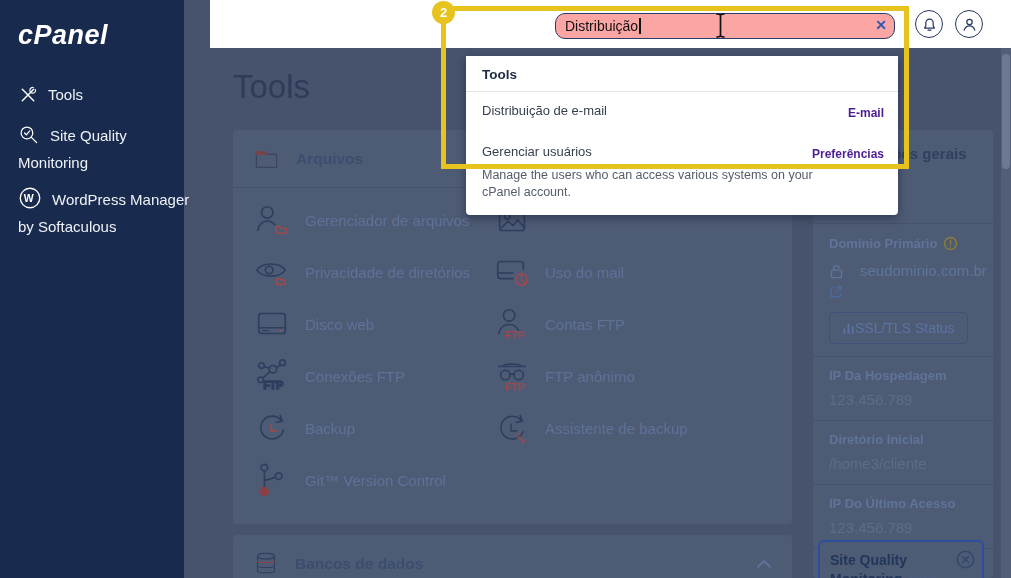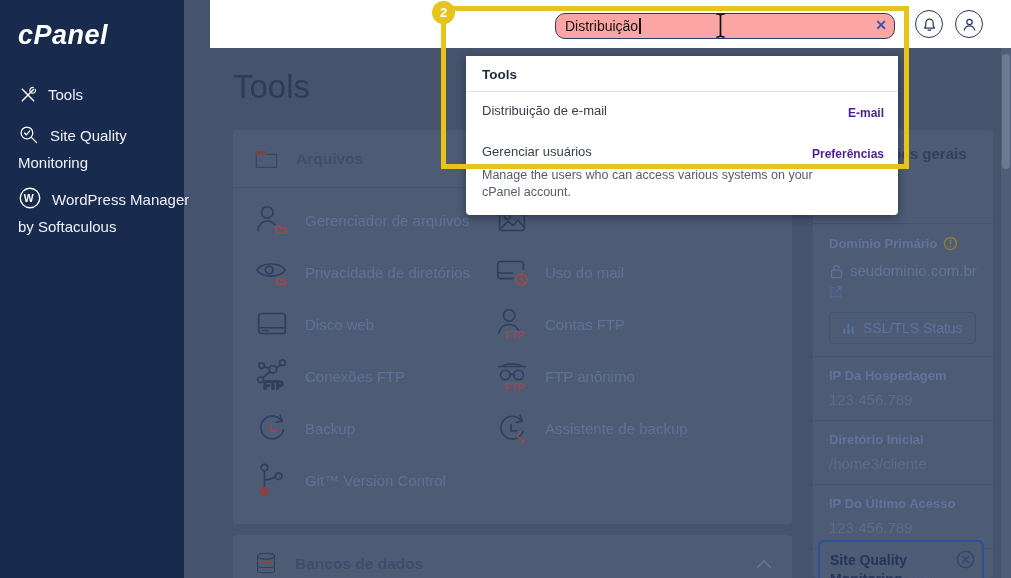--- a/index.html
+++ b/index.html
@@ -37,23 +37,23 @@
   .tool-item { display:flex; align-items:center; gap:14px; cursor:pointer; }
   .tool-item .tlabel { font-size:15px; color:#5e7298; }
 
   
   .right-panel { position:absolute; left:603px; top:82px; width:180px; height:448px; background:#4e5b75; border-radius:4px; }
   .rp-heading { padding:15px 16px 6px; font-size:15px; font-weight:bold; color:#31405e; }
   .rp-spacer { height:55px; }
   .rp-divider { border-top:1px solid #45526e; margin:0; }
   .rp-block { padding:12px 16px; }
   .rp-label { font-size:13px; font-weight:600; color:#60739a; display:flex; align-items:center; gap:6px; }
-  .rp-domain { margin-top:11px; font-size:15px; color:#5e7699; display:flex; align-items:center; gap:6px; cursor:pointer; }
+  .rp-domain { margin-top:11px; font-size:15px; color:#5e7699; display:flex; align-items:center; gap:16px; cursor:pointer; }
   .rp-ext { margin-top:6px; cursor:pointer; width:14px; }
-  .ssl-btn { margin-top:13px; display:inline-flex; align-items:center; gap:8px; padding:7px 12px; border:1.5px solid #3e5176; border-radius:4px; color:#5a73a3; font-size:14px; cursor:pointer; background:transparent; }
+  .ssl-btn { margin-top:13px; display:inline-flex; align-items:center; padding:7px 12px; border:1.5px solid #3e5176; border-radius:4px; color:#5a73a3; font-size:14px; cursor:pointer; background:transparent; }
   .rp-row { padding:11px 16px 12px; }
   .rp-value { margin-top:8px; font-size:15px; color:#5d6c88; }
   .sq-box { position:absolute; left:5px; top:410px; width:166px; height:70px; border:2px solid #2c4f9c; border-radius:6px; background:#4e5b75; padding:9px 26px 8px 10px; }
   .sq-title { font-size:14px; font-weight:bold; color:#22365a; line-height:1.35; }
   .sq-suffix { font-size:13px; color:#4e6184; }
   .sq-close { position:absolute; right:6px; top:7px; cursor:pointer; }
 
   
   .scroll-track { position:absolute; right:0; top:0; width:10px; height:530px; background:#525e78; }
   .scroll-thumb { position:absolute; right:1px; top:6px; width:8px; height:115px; background:#6d7991; border-radius:4px; cursor:pointer; }

